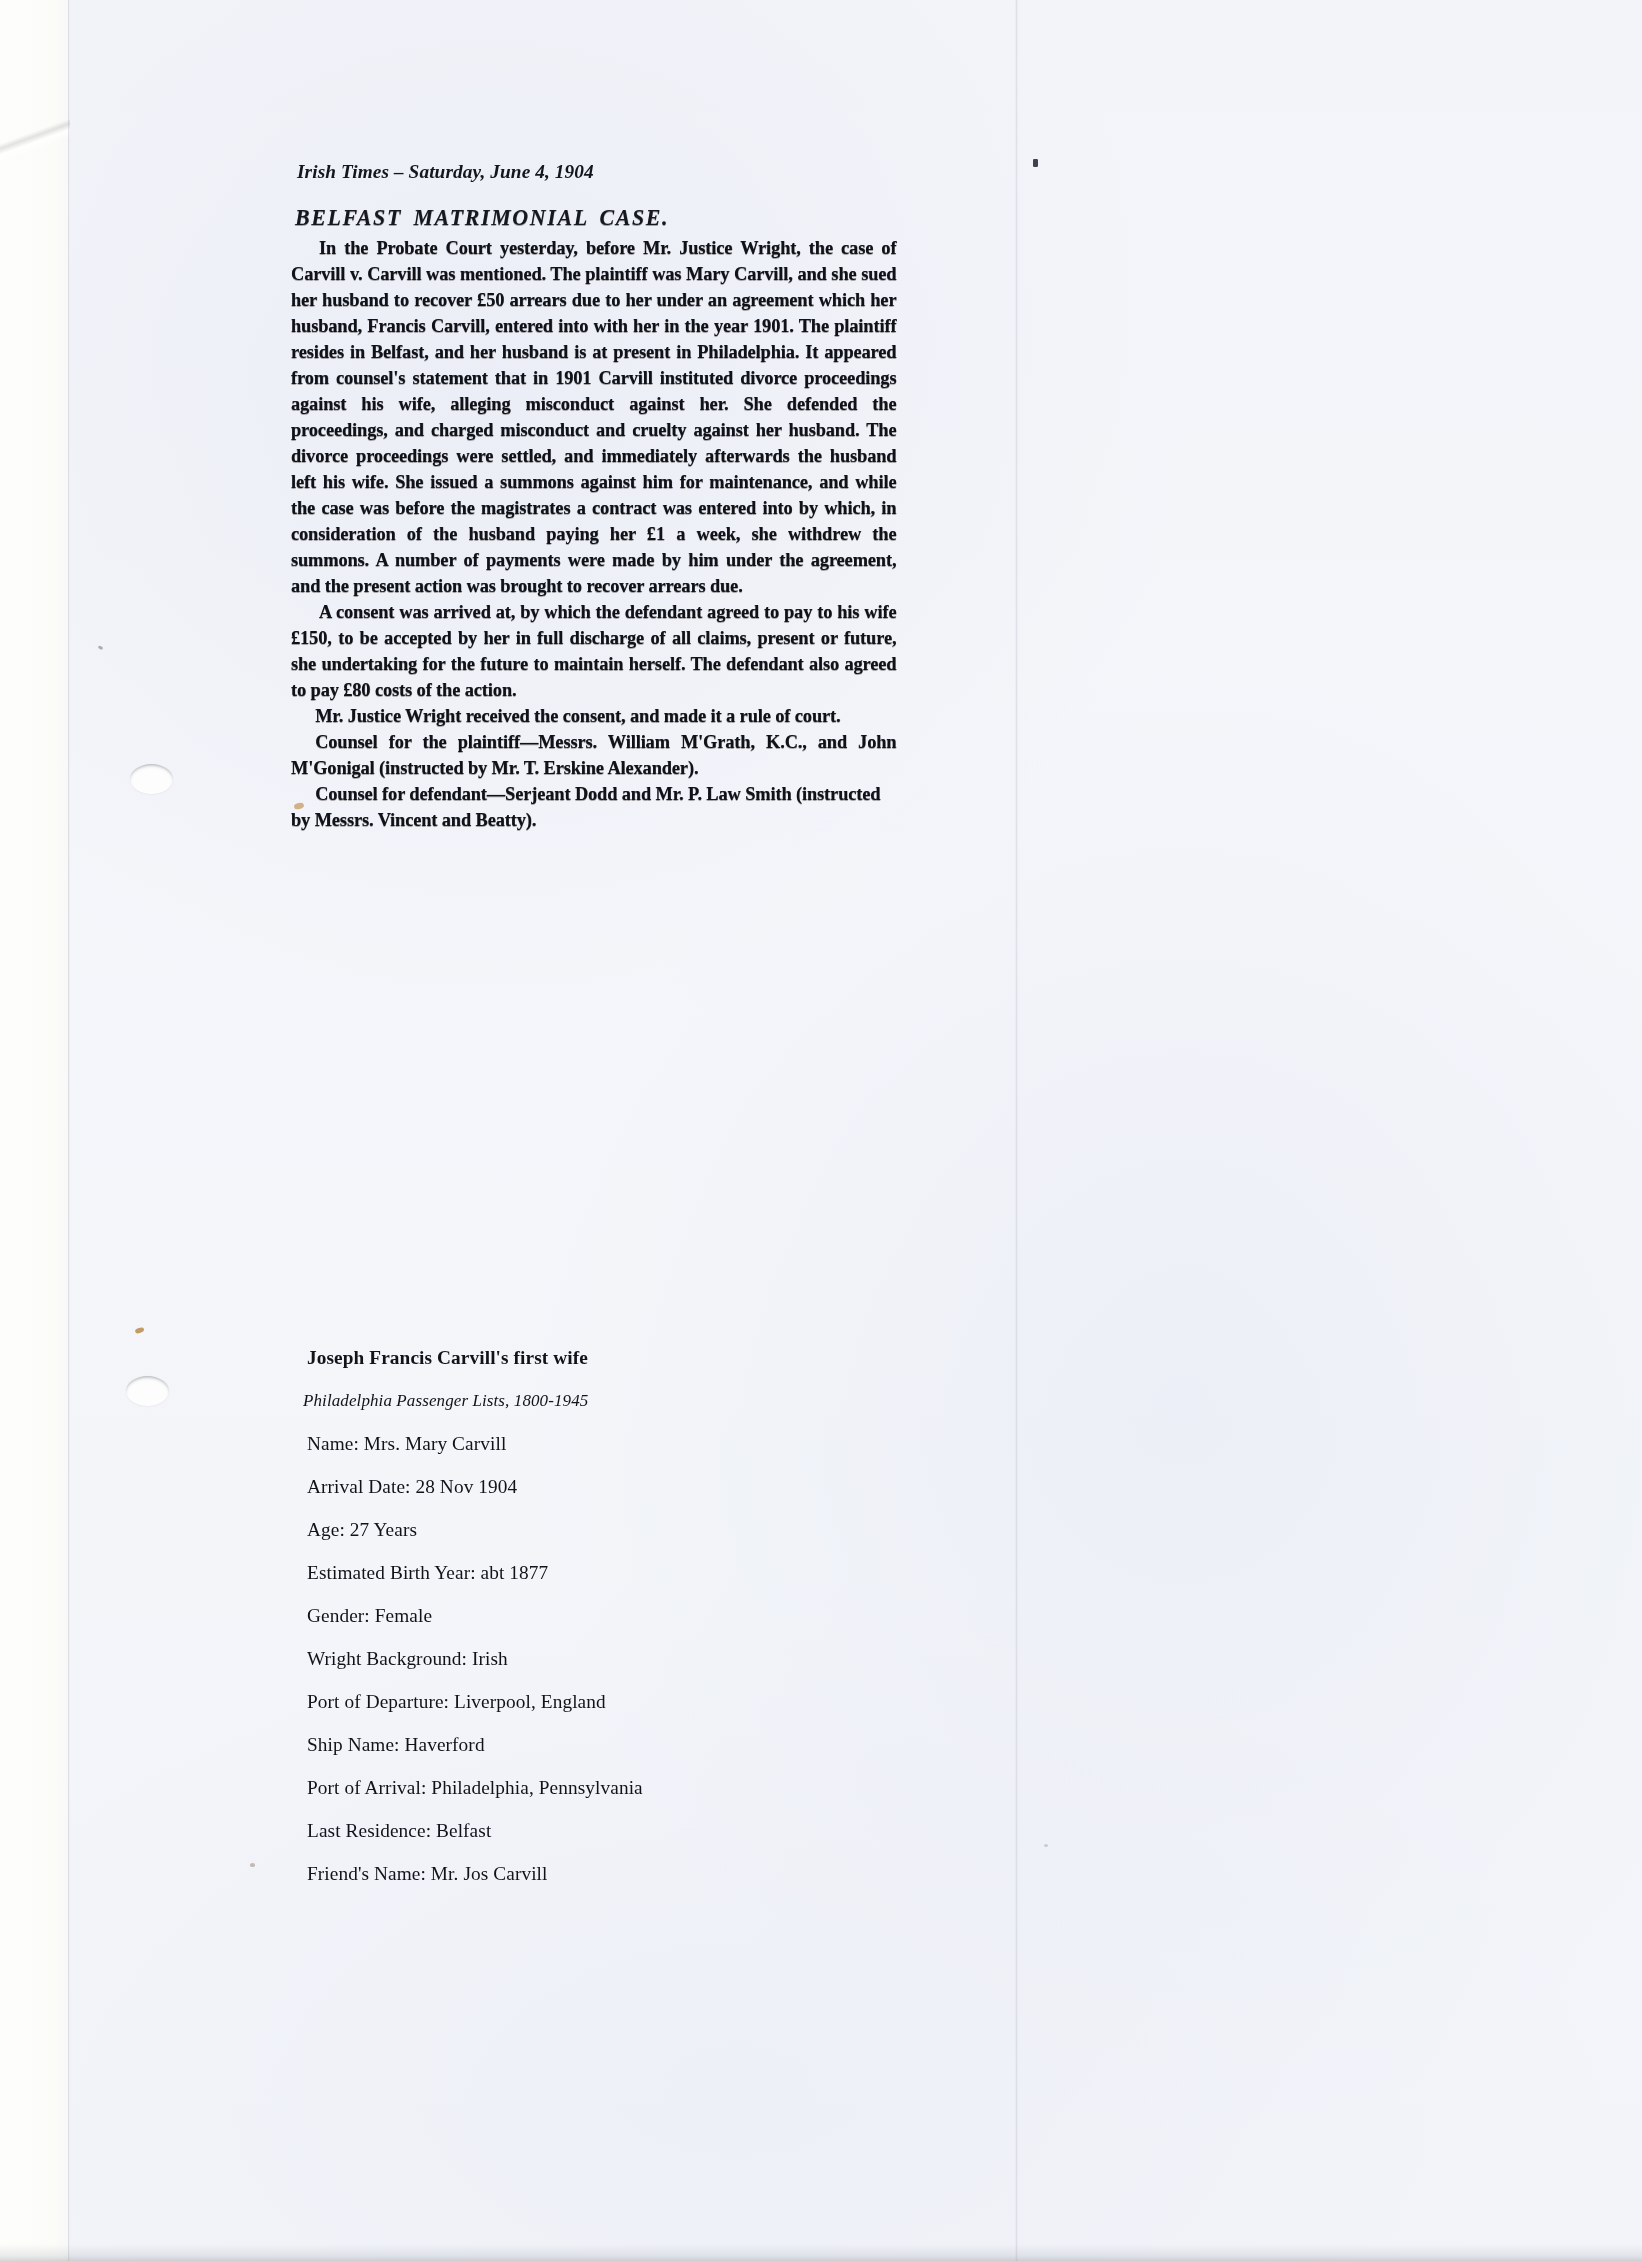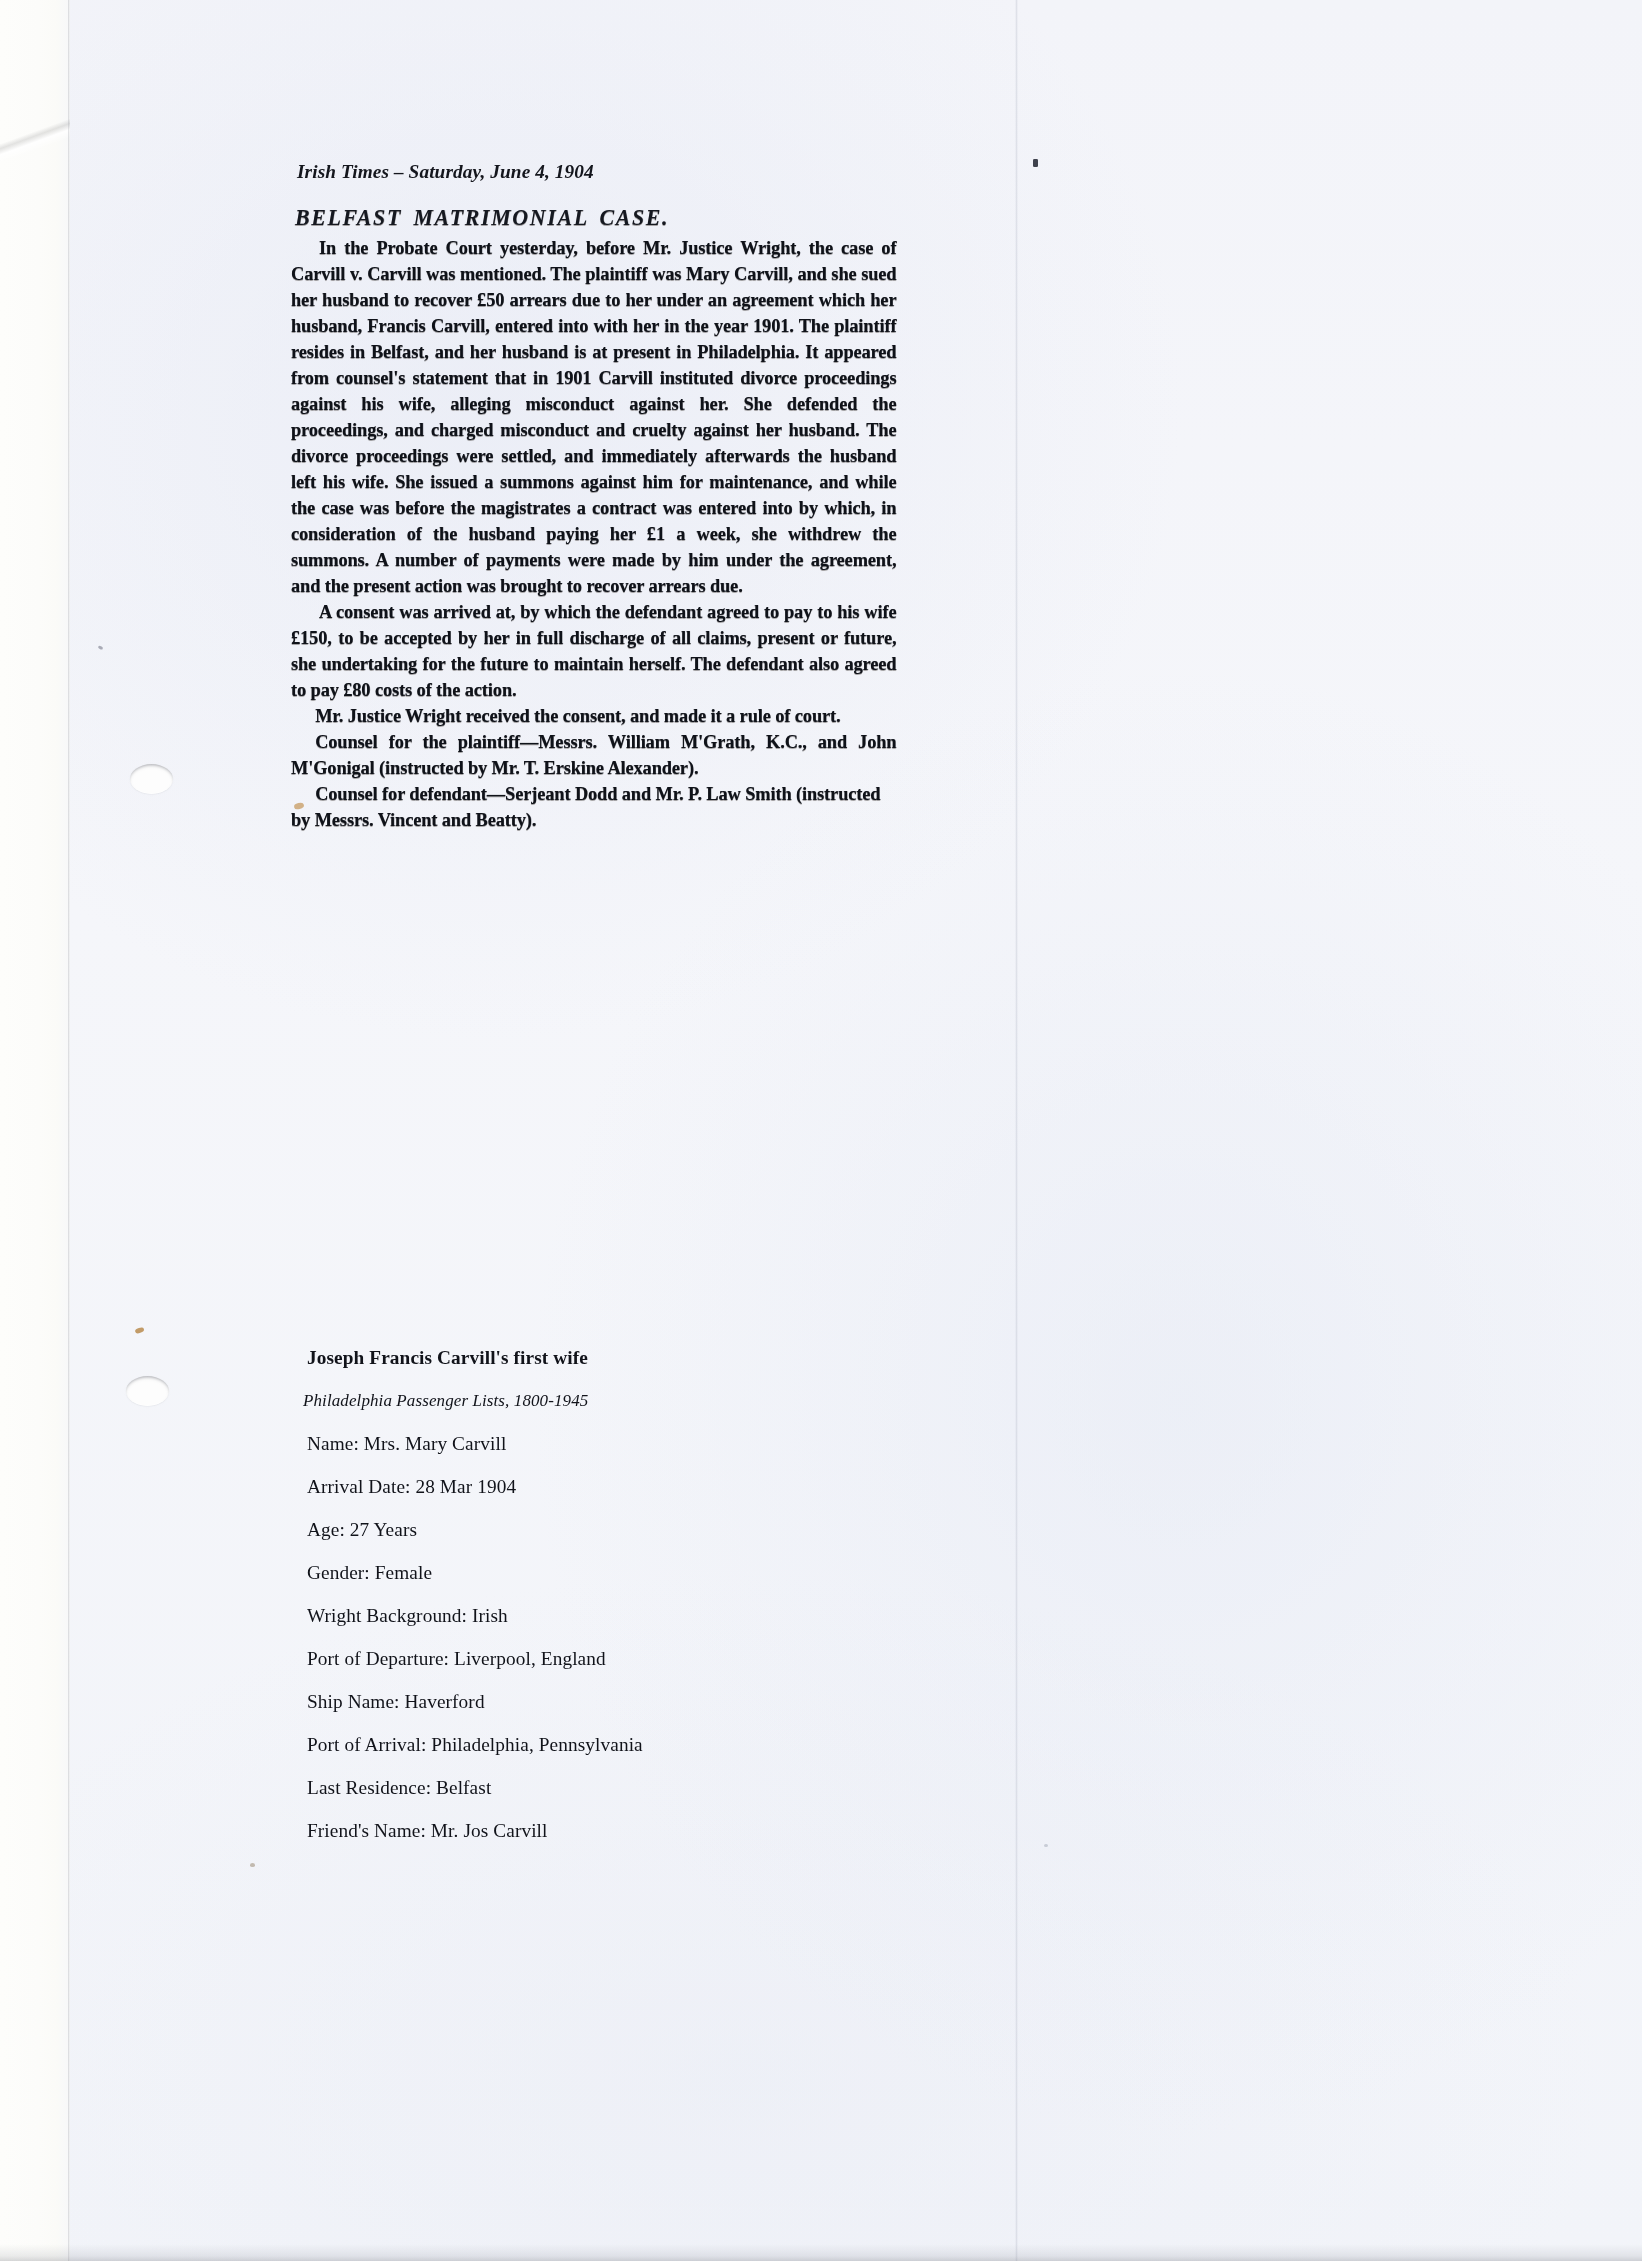--- a/index.html
+++ b/index.html
@@ -224,22 +224,23 @@
       <p class="tight">Counsel for the plaintiff—Messrs. William M'Grath, K.C., and John M'Gonigal (instructed by Mr. T. Erskine Alexander).</p>
       <p class="tight">Counsel for defendant—Serjeant Dodd and Mr. P. Law Smith (instructed by Messrs. Vincent and Beatty).</p>
     </div>
   </div>
 
   <div class="record-block">
     <p class="record-heading">Joseph Francis Carvill's first wife</p>
     <p class="record-subheading">Philadelphia Passenger Lists, 1800-1945</p>
     <div>
       <p class="record-line">Name: Mrs. Mary Carvill</p>
-      <p class="record-line">Arrival Date: 28 Mar 1904</p>
+      <p class="record-line">Arrival Date: 28 Nov 1904</p>
       <p class="record-line">Age: 27 Years</p>
+      <p class="record-line">Estimated Birth Year: abt 1877</p>
       <p class="record-line">Gender: Female</p>
       <p class="record-line">Wright Background: Irish</p>
       <p class="record-line">Port of Departure: Liverpool, England</p>
       <p class="record-line">Ship Name: Haverford</p>
       <p class="record-line">Port of Arrival: Philadelphia, Pennsylvania</p>
       <p class="record-line">Last Residence: Belfast</p>
       <p class="record-line">Friend's Name: Mr. Jos Carvill</p>
     </div>
   </div>
 

